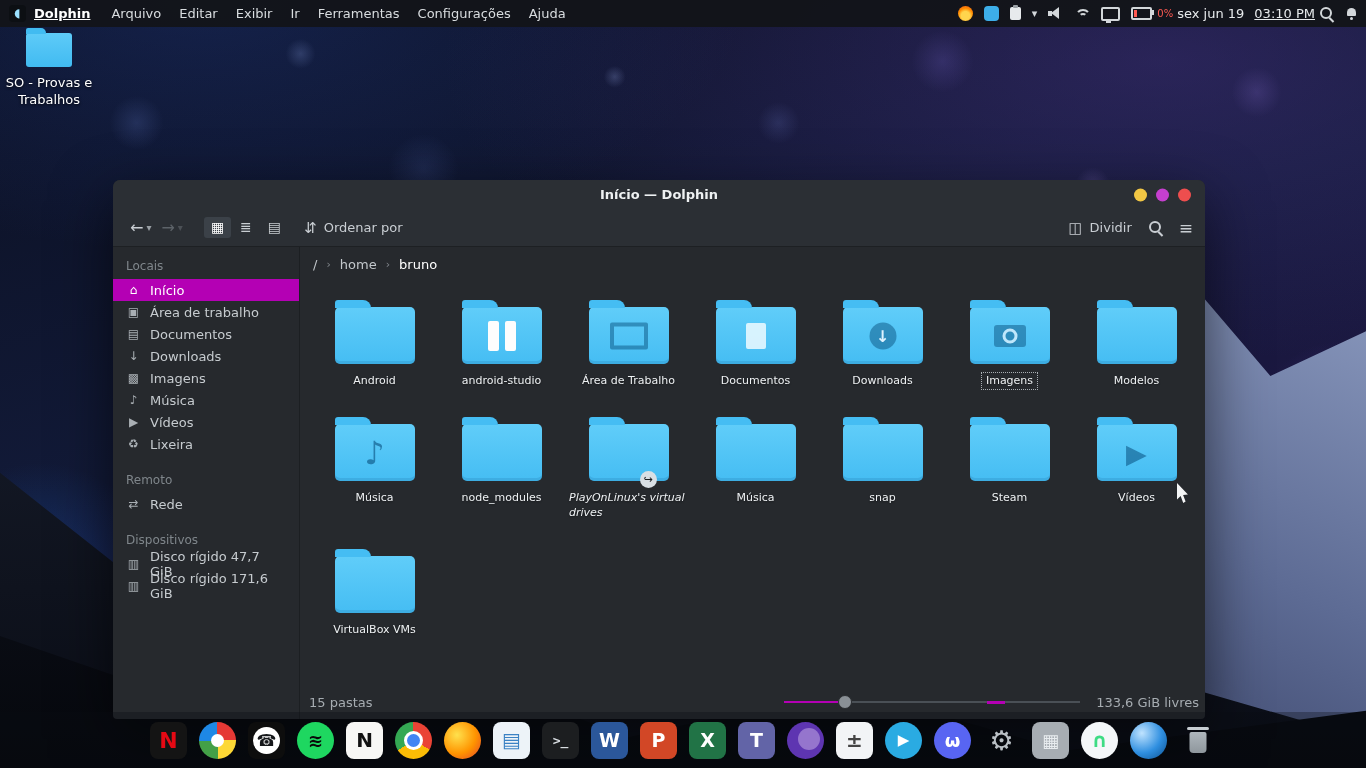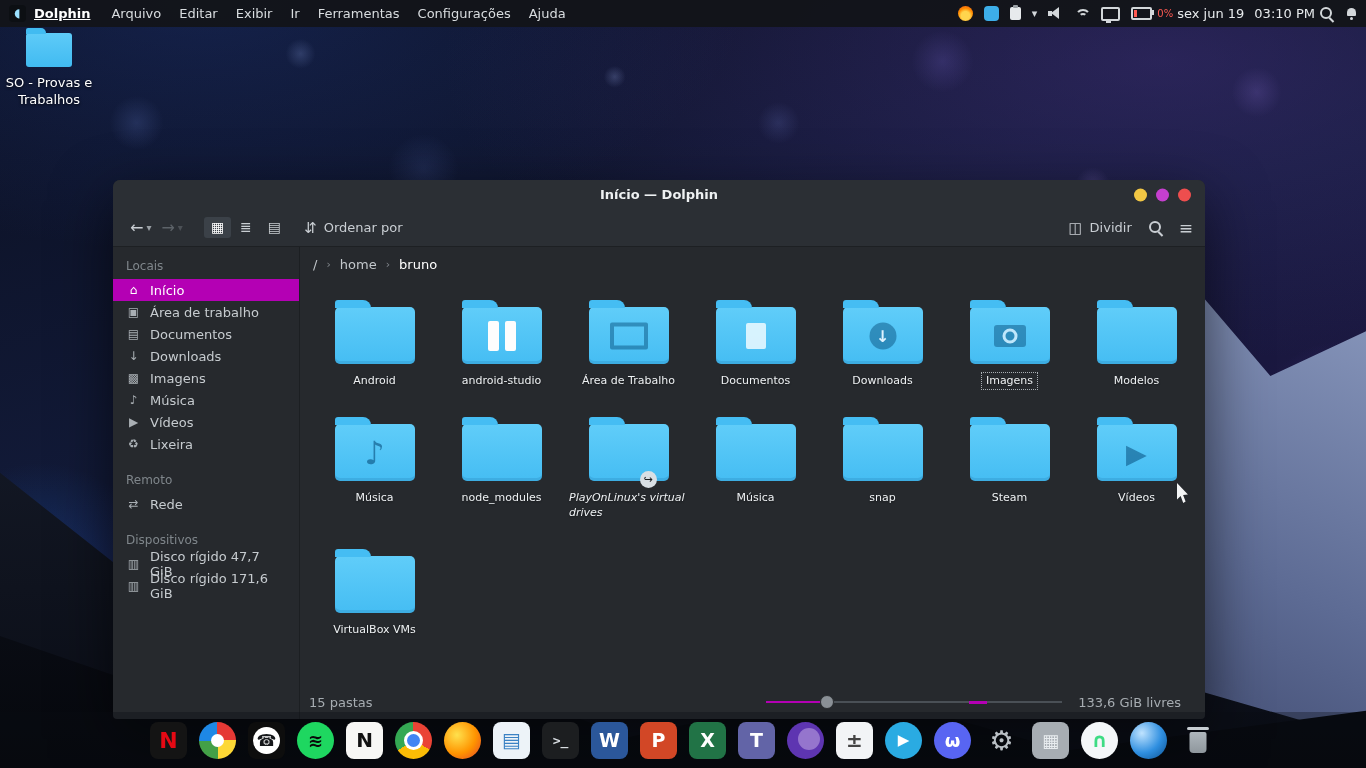--- a/index.html
+++ b/index.html
@@ -59,21 +59,21 @@
     border:2px solid currentColor;border-color:currentColor transparent transparent transparent;border-radius:50%;}
   .tr-wifi::after{content:"";position:absolute;left:5px;top:5px;width:4px;height:4px;
     border:2px solid currentColor;border-color:currentColor transparent transparent transparent;border-radius:50%;}
   .tr-mon{width:15px;height:10px;border:2px solid currentColor;border-radius:2px;}
   .tr-mon::after{content:"";position:absolute;left:3px;bottom:-4px;width:5px;height:2px;background:currentColor;}
   .tr-batt{width:17px;height:9px;border:2px solid currentColor;border-radius:2px;}
   .tr-batt::after{content:"";position:absolute;right:-4px;top:1px;width:2px;height:5px;background:currentColor;}
   .tr-batt::before{content:"";position:absolute;left:1px;top:1px;bottom:1px;width:3px;background:#ff5a52;}
   .tr-text{color:#ff5a52;font-size:10px;margin-left:-6px;}
   .clock{margin:0 4px;color:#e7eaec;white-space:nowrap;}
-  .clock .t{margin-left:10px;}
+  .clock .t{margin-left:10px;text-decoration:underline;}
   .mag{width:15px;height:15px;}
   .mag::before{content:"";position:absolute;left:1px;top:1px;width:8px;height:8px;
     border:2px solid currentColor;border-radius:50%;}
   .mag::after{content:"";position:absolute;left:11px;top:11px;width:6px;height:2px;background:currentColor;
     transform:rotate(45deg);transform-origin:0 0;}
   .tr-bell{width:13px;height:14px;}
   .tr-bell::before{content:"";position:absolute;left:2px;top:1px;width:9px;height:8px;background:currentColor;
     border-radius:5px 5px 1px 1px;}
   .tr-bell::after{content:"";position:absolute;left:5px;bottom:1px;width:3px;height:3px;background:currentColor;border-radius:50%;}
   .menubar .pad-r{width:8px;}
@@ -153,21 +153,21 @@
   .em-download{width:27px;height:27px;border-radius:50%;background:rgba(10,84,130,.5);
     color:#dff3ff;font-weight:bold;font-size:16px;display:flex;align-items:center;justify-content:center;}
   .em-camera{width:32px;height:22px;border-radius:3px;background:rgba(10,84,130,.5);}
   .em-camera::after{content:"";position:absolute;left:50%;top:50%;transform:translate(-50%,-50%);
     width:9px;height:9px;border:3px solid #bfe7fb;border-radius:50%;}
   .em-music{color:rgba(8,78,125,.6);font-size:32px;font-weight:bold;line-height:1;}
   .em-play{color:rgba(8,78,125,.55);font-size:27px;line-height:1;}
   .link-badge{position:absolute;right:12px;bottom:-7px;width:17px;height:17px;border-radius:50%;
     background:#d9dfe4;color:#1c1e20;font-size:11px;line-height:17px;text-align:center;}
 
-  .statusbar{height:34px;display:flex;align-items:center;padding:0 24px 0 9px;color:#a6acb1;
+  .statusbar{height:34px;display:flex;align-items:center;padding:0 6px 0 9px;color:#a6acb1;
     font-size:13px;flex:0 0 auto;gap:12px;}
   .sb-spacer{flex:1;}
   .slider{width:296px;height:14px;position:relative;margin-right:4px;flex:0 0 auto;}
   .slider .track{position:absolute;left:0;right:0;top:6px;height:2px;background:#4a5056;}
   .slider .fill{position:absolute;left:0;width:58px;top:6px;height:2px;background:#b400b4;}
   .slider .tick{position:absolute;left:203px;width:18px;top:6px;height:3px;background:#b400b4;}
   .slider .handle{position:absolute;left:54px;top:0;width:14px;height:14px;border-radius:50%;
     background:#8a9096;border:1px solid #2a2d30;box-sizing:border-box;}
 
   

